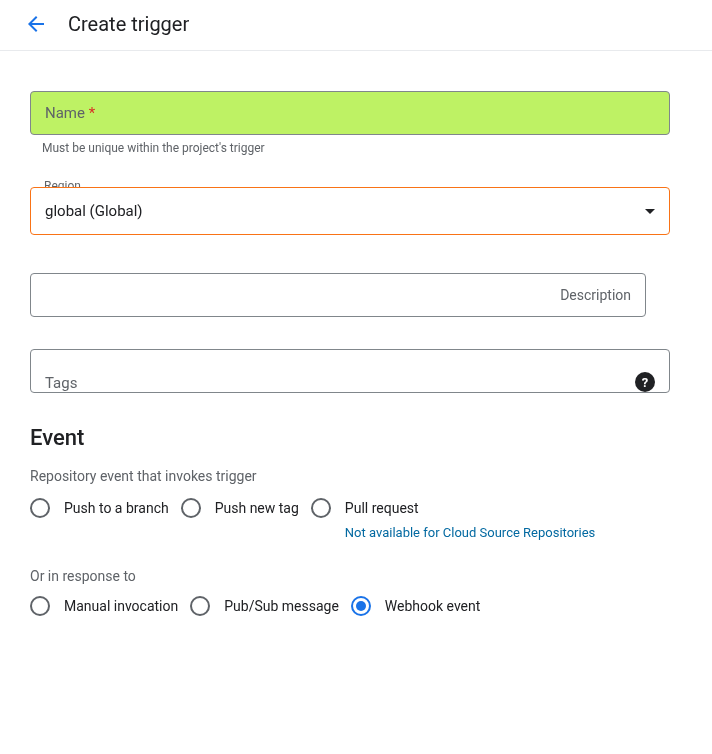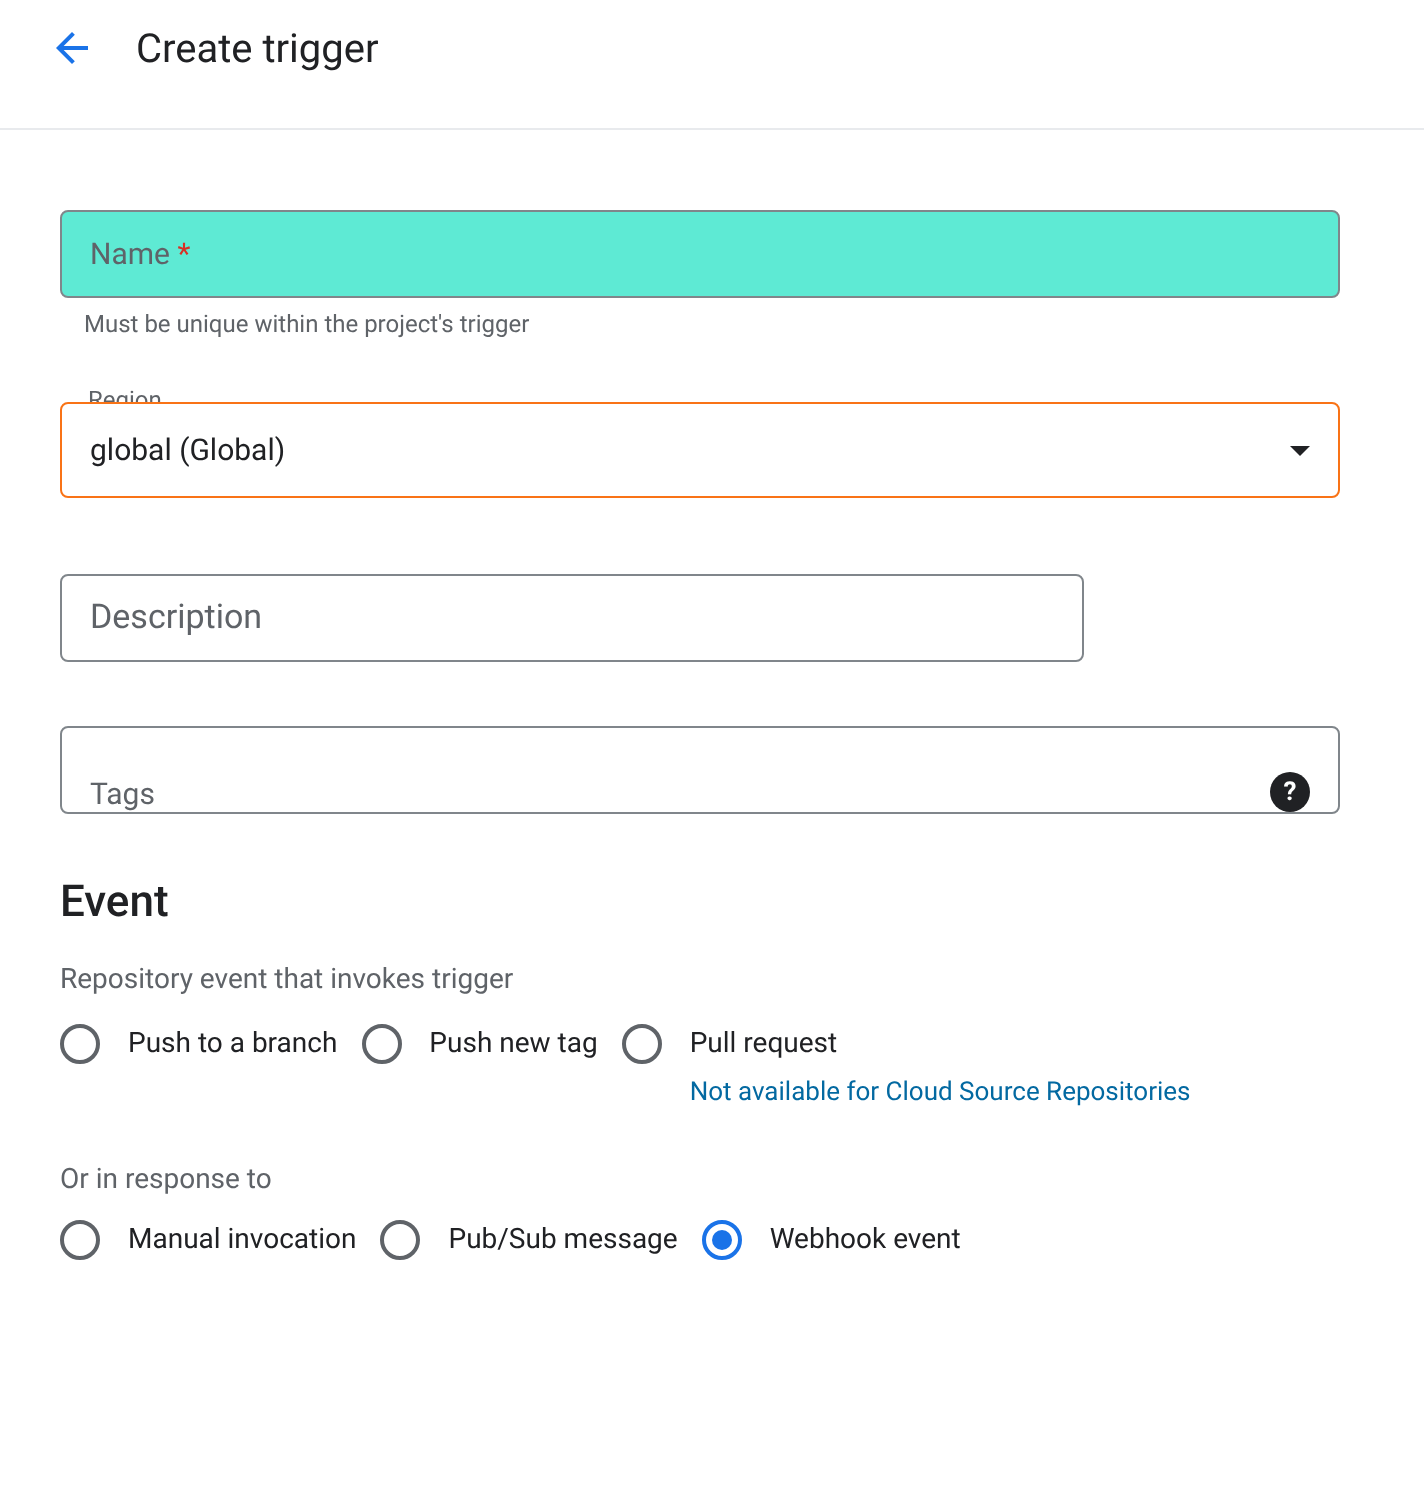--- a/index.html
+++ b/index.html
@@ -9,21 +9,21 @@
     }
     body {
       font-family: 'Google Sans', Roboto, Arial, sans-serif;
       background: #fff;
       color: #202124;
       width: 712px;
     }
     .header {
       display: flex;
       align-items: center;
-      padding: 12px 16px 28px 24px;
+      padding: 12px 16px 14px 24px;
       border-bottom: 1px solid #e8eaed;
       gap: 20px;
     }
     .back-btn {
       color: #1a73e8;
       cursor: pointer;
       display: flex;
       align-items: center;
       justify-content: center;
       width: 24px;
@@ -35,30 +35,31 @@
       color: #202124;
     }
     .content {
       padding: 40px 30px 30px 30px;
     }
     .field {
       position: relative;
       margin-bottom: 8px;
     }
     .field-input {
-      width: 512px;
+      width: 616px;
       height: 44px;
       border: 1px solid #80868b;
       border-radius: 4px;
       padding: 0 14px;
-      font-size: 17px;
+      font-size: 14px;
       color: #5f6368;
       background: #fff;
       outline: none;
       font-family: inherit;
+      text-align: right;
     }
     .field-input::placeholder {
       color: #5f6368;
     }
     .field-helper {
       font-size: 12px;
       color: #5f6368;
       margin: 6px 0 0 12px;
       font-weight: 400;
     }
@@ -108,21 +109,21 @@
       height: 100%;
       color: #5f6368;
       font-size: 15px;
     }
     .name-field {
       width: 640px;
       height: 44px;
       border: 1px solid #80868b;
       border-radius: 4px;
       padding: 0 14px;
-      background: #5eead4;
+      background: #bef264;
       cursor: text;
       display: flex;
       align-items: center;
     }
     .tags-field {
       width: 640px;
       height: 44px;
       border: 1px solid #80868b;
       border-radius: 4px;
       padding: 0 14px;

